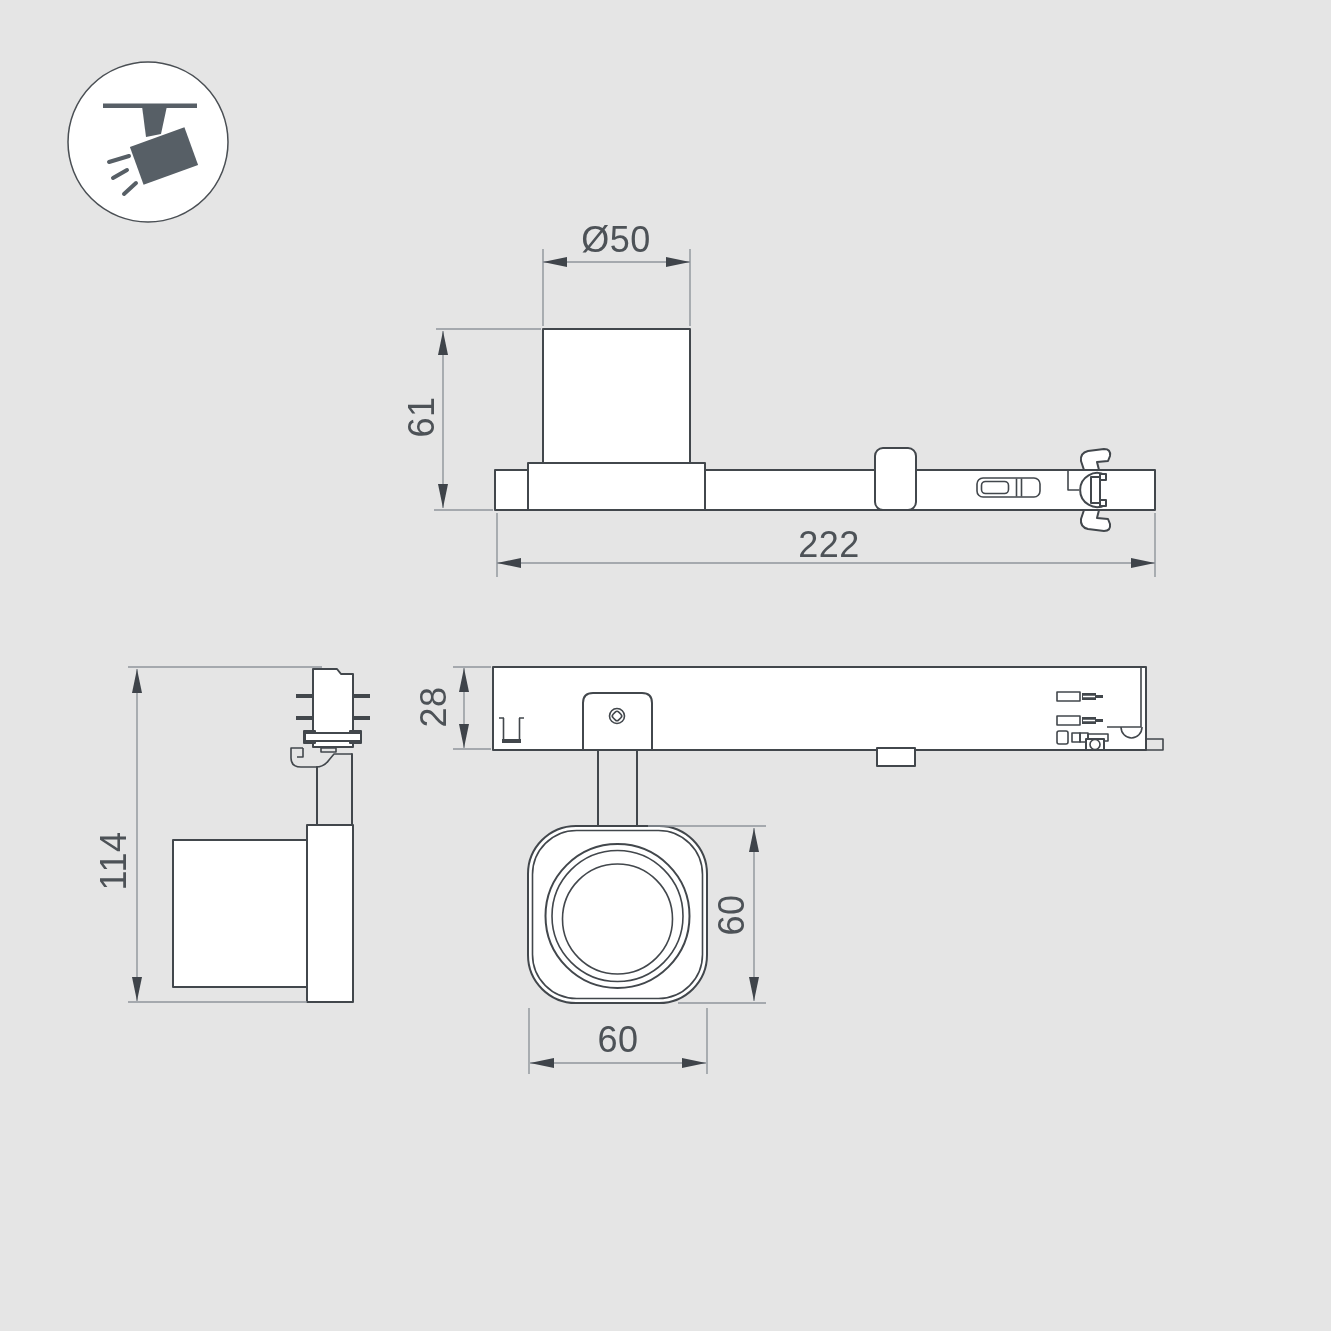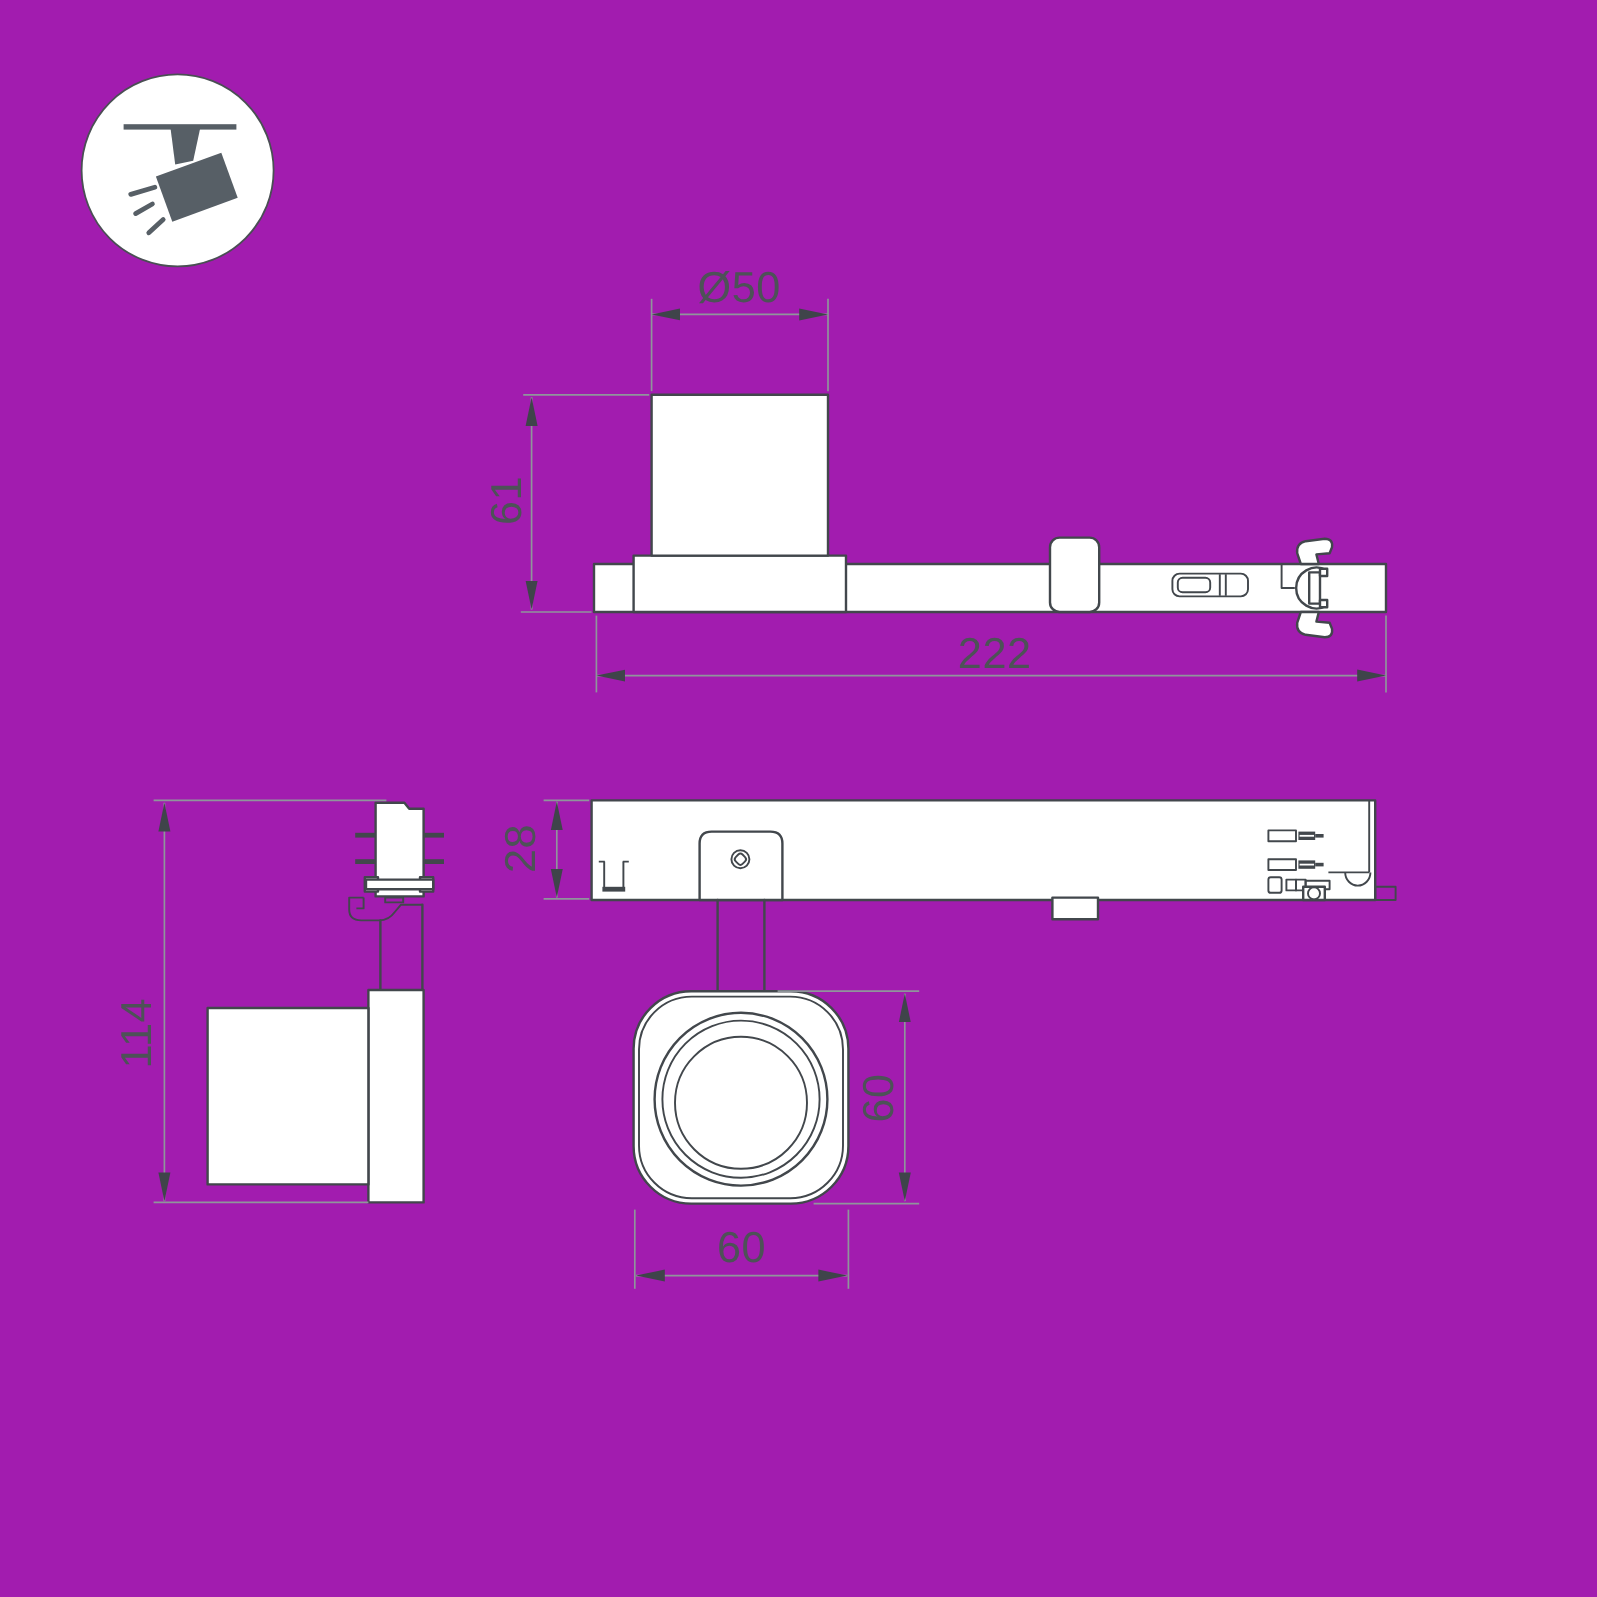--- a/index.html
+++ b/index.html
@@ -1,16 +1,16 @@
 <!DOCTYPE html>
 <html><head>
 <meta charset="utf-8">
 <style>
   html,body{margin:0;padding:0;background:#ffffff;}
-  .canvas{position:relative;width:1331px;height:1331px;background:#a21caf;overflow:hidden;
+  .canvas{position:relative;width:1331px;height:1331px;background:#e5e5e5;overflow:hidden;
           font-family:"Liberation Sans", sans-serif;}
   svg{display:block;}
   .obj{fill:none;stroke:#42474c;stroke-width:2;stroke-linejoin:round;stroke-linecap:round;}
   .objw{fill:#ffffff;stroke:#42474c;stroke-width:2;stroke-linejoin:round;}
   .objthin{fill:none;stroke:#42474c;stroke-width:1.6;stroke-linejoin:round;}
   .solid{fill:#42474c;stroke:none;}
   .dim{fill:none;stroke:#8f959b;stroke-width:1.4;}
   .dimtxt{fill:#4d5257;font-size:36px;letter-spacing:0.5px;}
   .icon-fill{fill:#575f66;stroke:none;}
   .icon-ray{stroke:#575f66;stroke-width:4;stroke-linecap:round;fill:none;}

